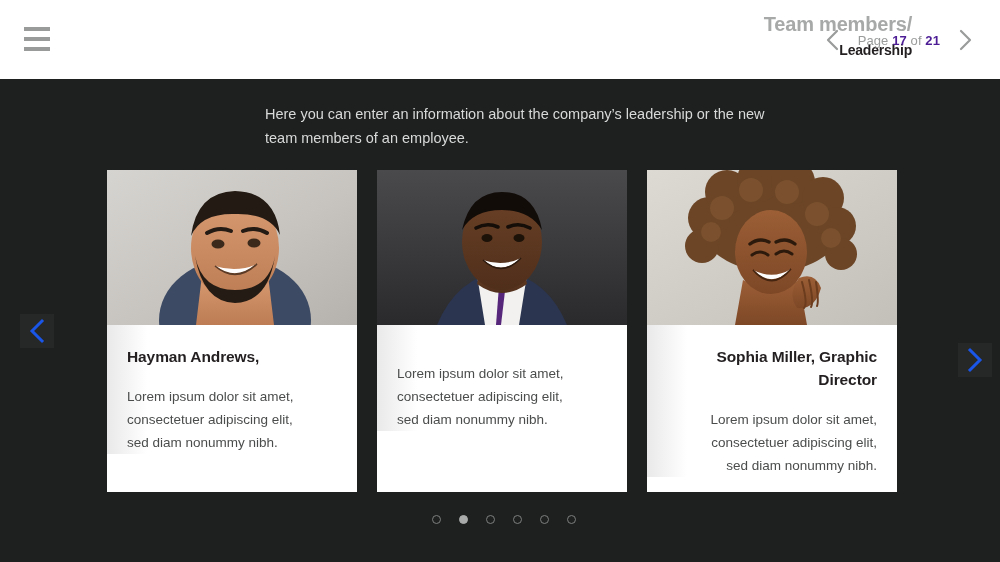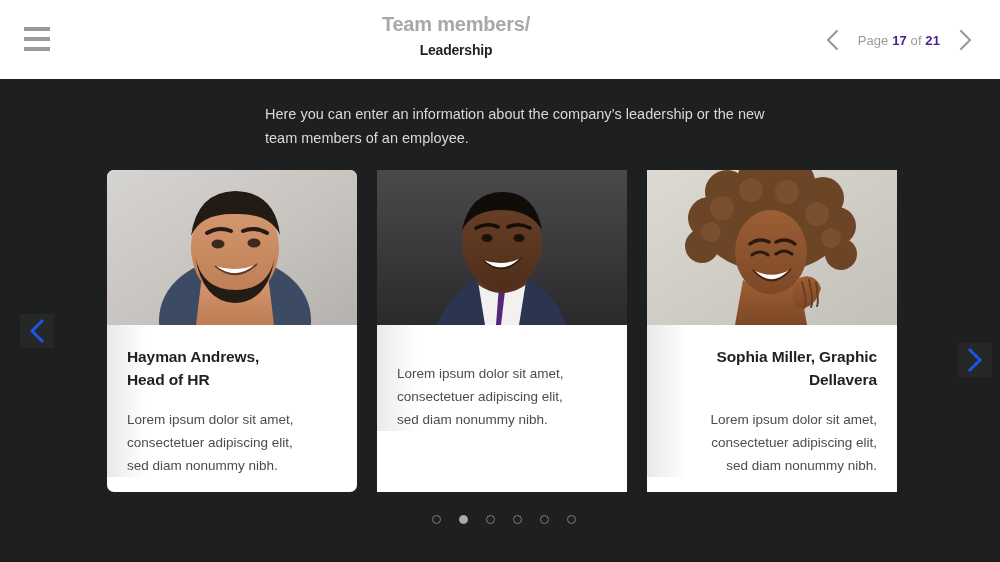--- a/index.html
+++ b/index.html
@@ -19,21 +19,21 @@
   .hamburger {
     position:absolute; left:24px; top:27px;
     width:26px; height:24px;
     display:flex; flex-direction:column; justify-content:space-between;
     cursor:pointer;
   }
   .hamburger span { display:block; width:26px; height:4px; background:#999a9a; }
 
   .title-block {
     position:absolute; left:0; top:12px; width:912px;
-    text-align:center;
+    text-align:right;
   }
   .title-sub {
     font-size:20px; font-weight:bold; color:#a7a8a8;
     letter-spacing:-0.2px; line-height:25px;
   }
   .title-main {
     font-size:14px; font-weight:bold; color:#231f20;
     letter-spacing:-0.2px; line-height:27px;
   }
 
@@ -73,21 +73,21 @@
     position:absolute; left:0; top:91px;
     width:1000px; height:322px;
     overflow:hidden;
   }
   .card {
     position:absolute; top:0;
     width:250px; height:322px;
     background:#ffffff;
     overflow:hidden;
   }
-  .card.c0 { left:103px;border-radius:7px; }
+  .card.c0 { left:103px; }
   .card.c1 { left:373px; }
   .card.c2 { left:643px;text-align:right; }
 
   .card-photo {
     position:relative;
     width:250px; height:155px;
     overflow:hidden;
   }
   .card-photo svg { display:block; width:250px; height:155px; }
 
@@ -216,21 +216,20 @@
           <ellipse cx="147" cy="73" rx="6.5" ry="4.5" fill="#3b2a1c"></ellipse>
           <path d="M100 63 q12 -7 24 -2" stroke="#241b14" stroke-width="4" fill="none" stroke-linecap="round"></path>
           <path d="M136 61 q12 -5 24 2" stroke="#241b14" stroke-width="4" fill="none" stroke-linecap="round"></path>
           <path d="M108 96 q21 16 42 -2 q-20 9 -42 2 z" fill="#fdfdfd"></path>
           <path d="M108 96 q21 17 42 -2 q-21 20 -42 2 z" fill="none" stroke="#5c3b26" stroke-width="1.6"></path>
         </svg>
       </div>
       <div class="card-body">
         <div class="card-name">
           <span class="ln">Hayman Andrews,</span>
-          <span class="ln">Head of HR</span>
         </div>
         <div class="card-desc">
           <span class="ln">Lorem ipsum dolor sit amet,</span>
           <span class="ln">consectetuer adipiscing elit,</span>
           <span class="ln">sed diam nonummy nibh.</span>
         </div>
       </div>
     </div>
 
     <div class="card c1">
@@ -311,21 +310,21 @@
           <path d="M129 84 q8 -6 16 0" stroke="#2c1a0d" stroke-width="3" fill="none" stroke-linecap="round"></path>
           <path d="M106 100 q19 19 38 -1 q-18 11 -38 1 z" fill="#fdfdfd"></path>
           <path d="M106 100 q19 21 38 -1 q-19 23 -38 1 z" fill="none" stroke="#45250f" stroke-width="1.5"></path>
           <path d="M152 108 q16 -6 22 10 q-6 22 -24 20 q-10 -14 2 -30 z" fill="url(#sk3)"></path>
           <path d="M155 112 q6 22 2 26 M162 110 q5 22 2 27 M169 112 q3 20 1 24" stroke="#6b3c1d" stroke-width="2" fill="none" stroke-linecap="round"></path>
         </svg>
       </div>
       <div class="card-body">
         <div class="card-name">
           <span class="ln">Sophia Miller, Graphic</span>
-          <span class="ln">Dellavera</span>
+          <span class="ln">Director</span>
         </div>
         <div class="card-desc">
           <span class="ln">Lorem ipsum dolor sit amet,</span>
           <span class="ln">consectetuer adipiscing elit,</span>
           <span class="ln">sed diam nonummy nibh.</span>
         </div>
       </div>
     </div>
 
     <div class="clipper"></div>

